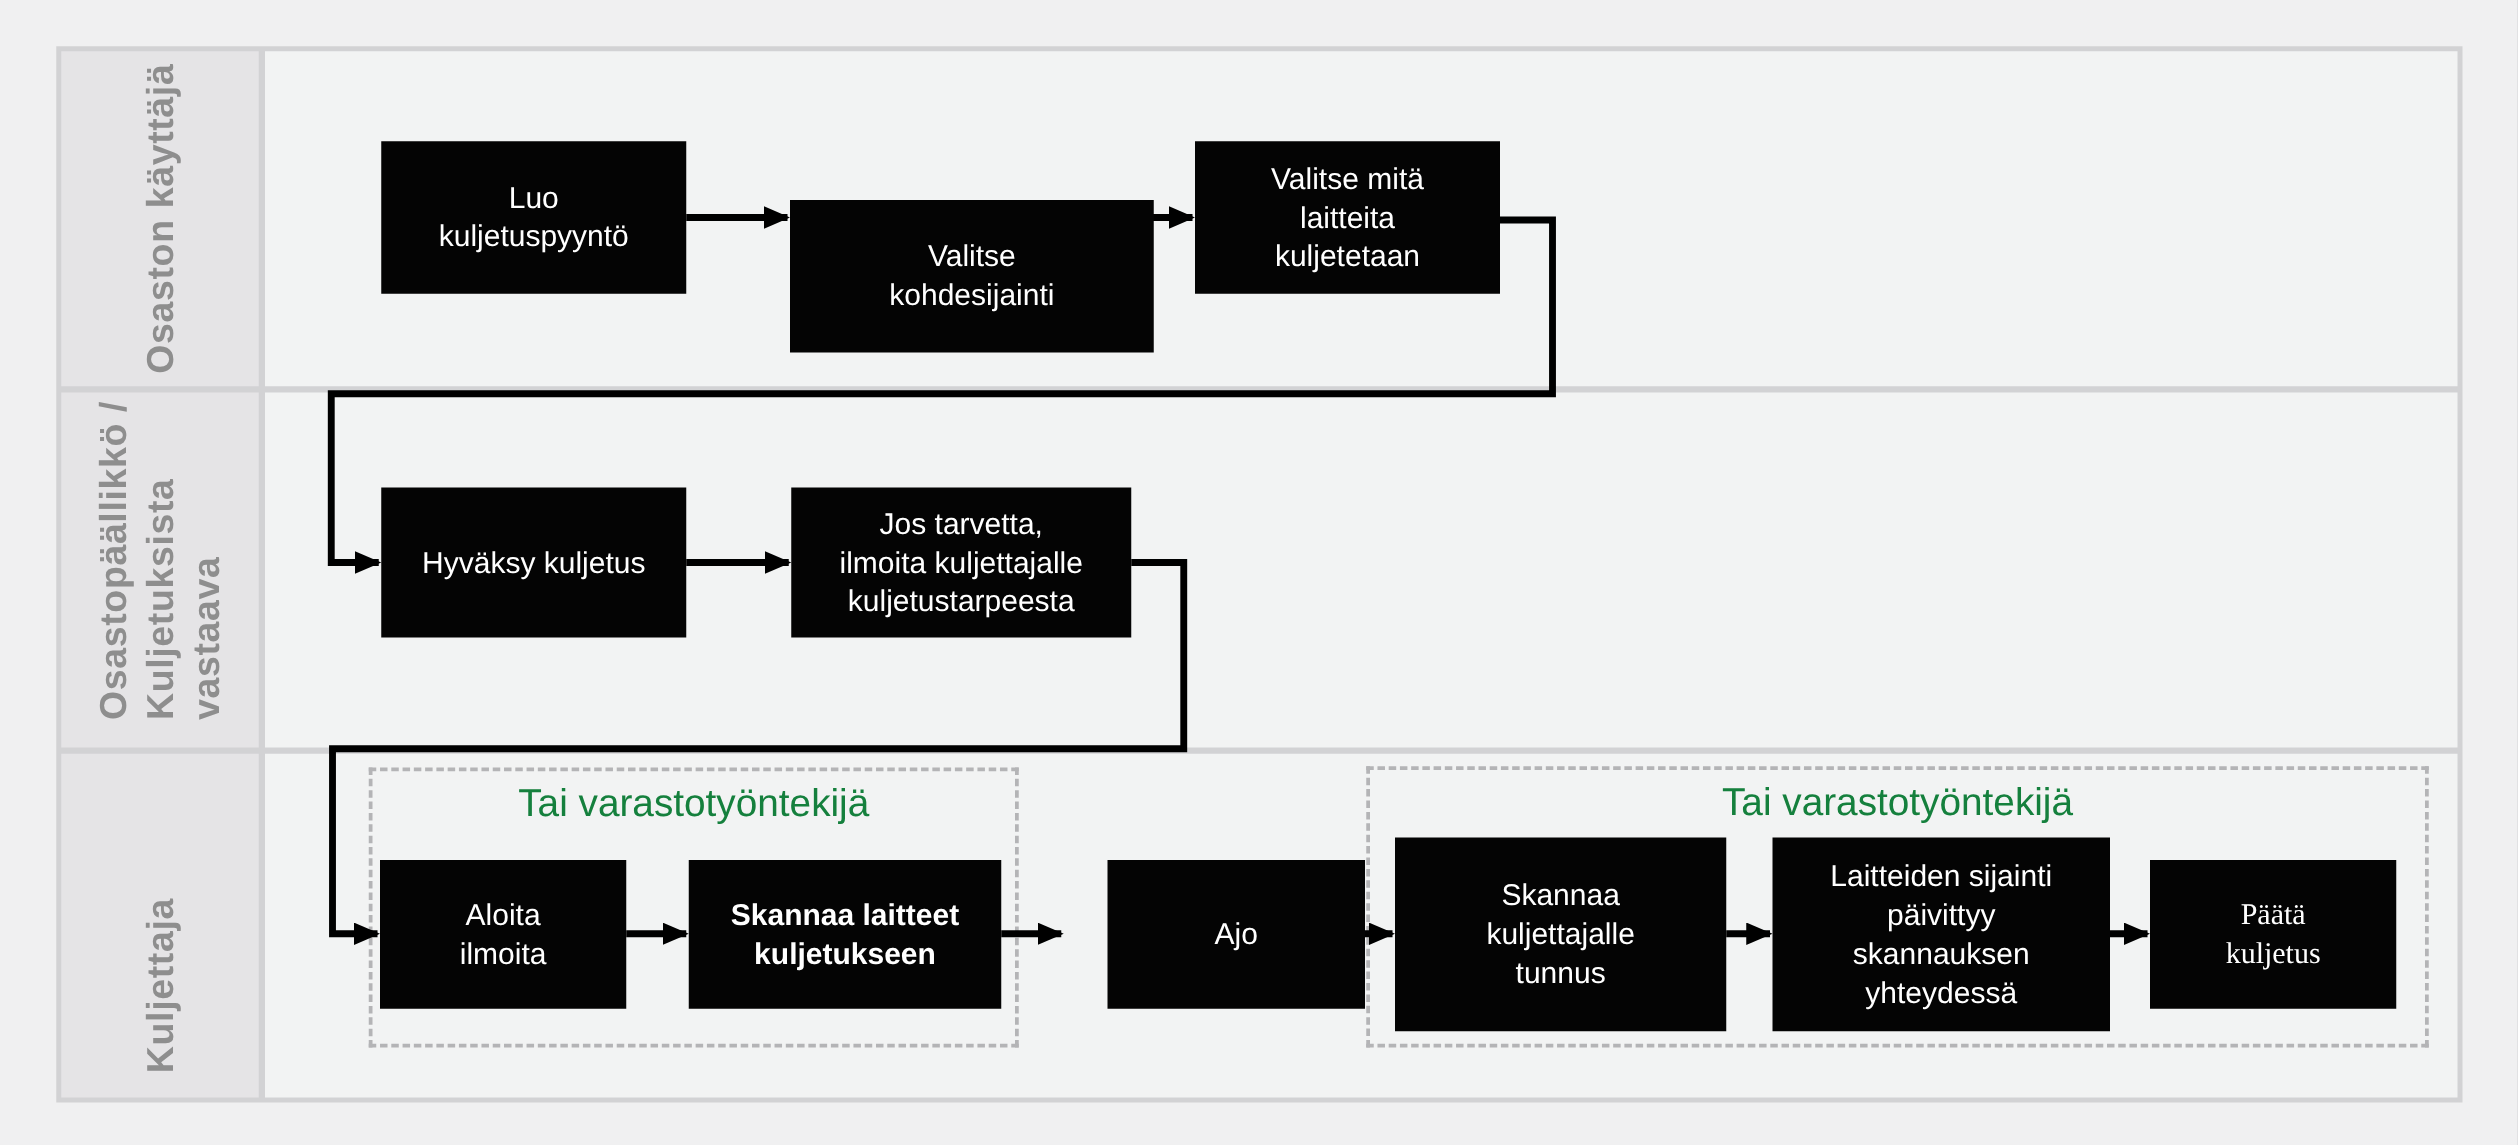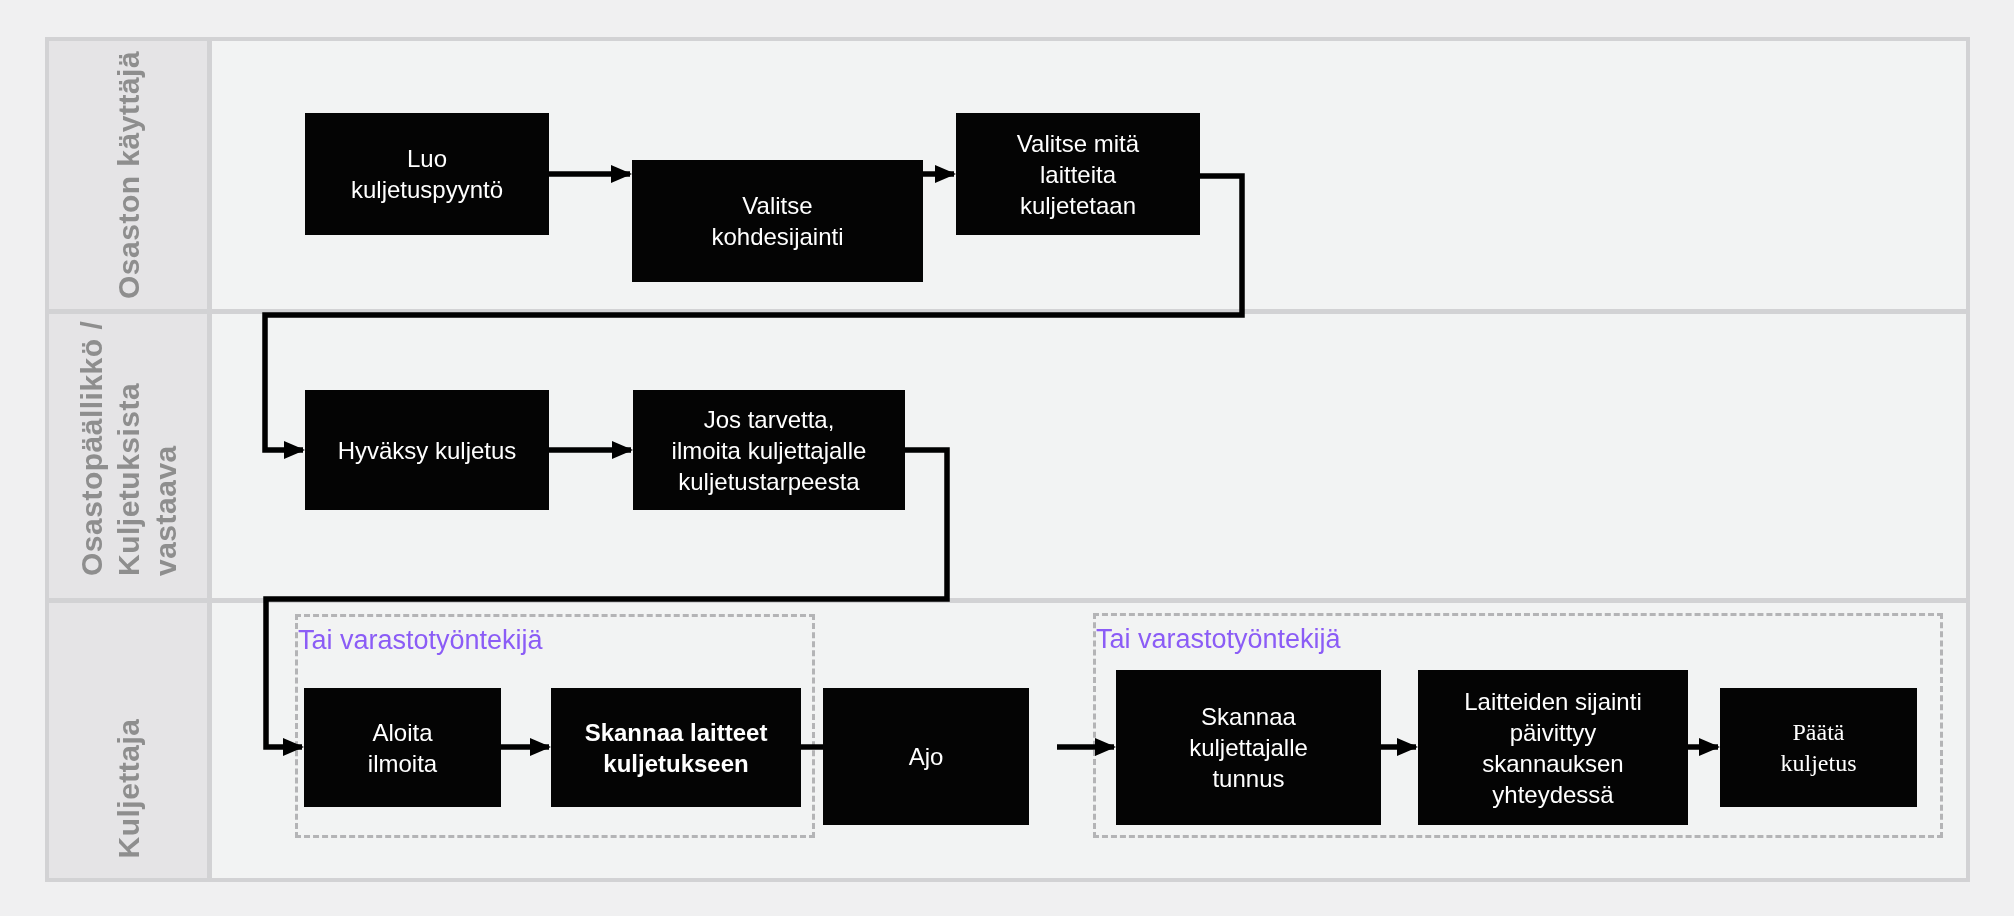--- a/index.html
+++ b/index.html
@@ -43,35 +43,35 @@
     text-align:center;white-space:pre-line;
     font-size:24px;line-height:31px;box-sizing:border-box;padding:6px;
   }
   #n0{left:305px;top:113px;width:244px;height:122px;}
   #n1{left:632px;top:113px;width:291px;height:122px;margin-top:47px;}
   #n2{left:956px;top:113px;width:244px;height:122px;}
   #n3{left:305px;top:390px;width:244px;height:120px;}
   #n4{left:633px;top:390px;width:272px;height:120px;}
   #n5{left:304px;top:688px;width:197px;height:119px;}
   #n6{left:551px;top:688px;width:250px;height:119px;font-weight:bold;}
-  #n7{left:823px;top:688px;width:206px;height:137px;text-align:right;}
+  #n7{left:886px;top:688px;width:206px;height:119px;text-align:right;}
   #n8{left:1116px;top:670px;width:265px;height:155px;}
   #n9{left:1418px;top:670px;width:270px;height:155px;}
   #n10{left:1720px;top:688px;width:197px;height:119px;font-family:Liberation Serif, serif;}
 
   
   .group{
     position:absolute;border:3px dashed #b4b4b6;box-sizing:border-box;
     background:transparent;
   }
   #g0{left:295px;top:614px;width:520px;height:224px;}
   #g1{left:1093px;top:613px;width:850px;height:225px;}
   .group-label{
-    position:absolute;left:0;top:8px;width:100%;text-align:left;
-    font-size:27px;color:#8b5cf6;
+    position:absolute;left:0;top:8px;width:100%;text-align:center;
+    font-size:31px;color:#15803d;
   }
 
   
   #wires{position:absolute;left:0;top:0;width:2014px;height:916px;pointer-events:none;}
   #wires polyline{fill:none;stroke:#000000;stroke-width:5.5;stroke-linejoin:miter;}
 </style>
 </head>
 <body>
 
 <div id="canvas">

